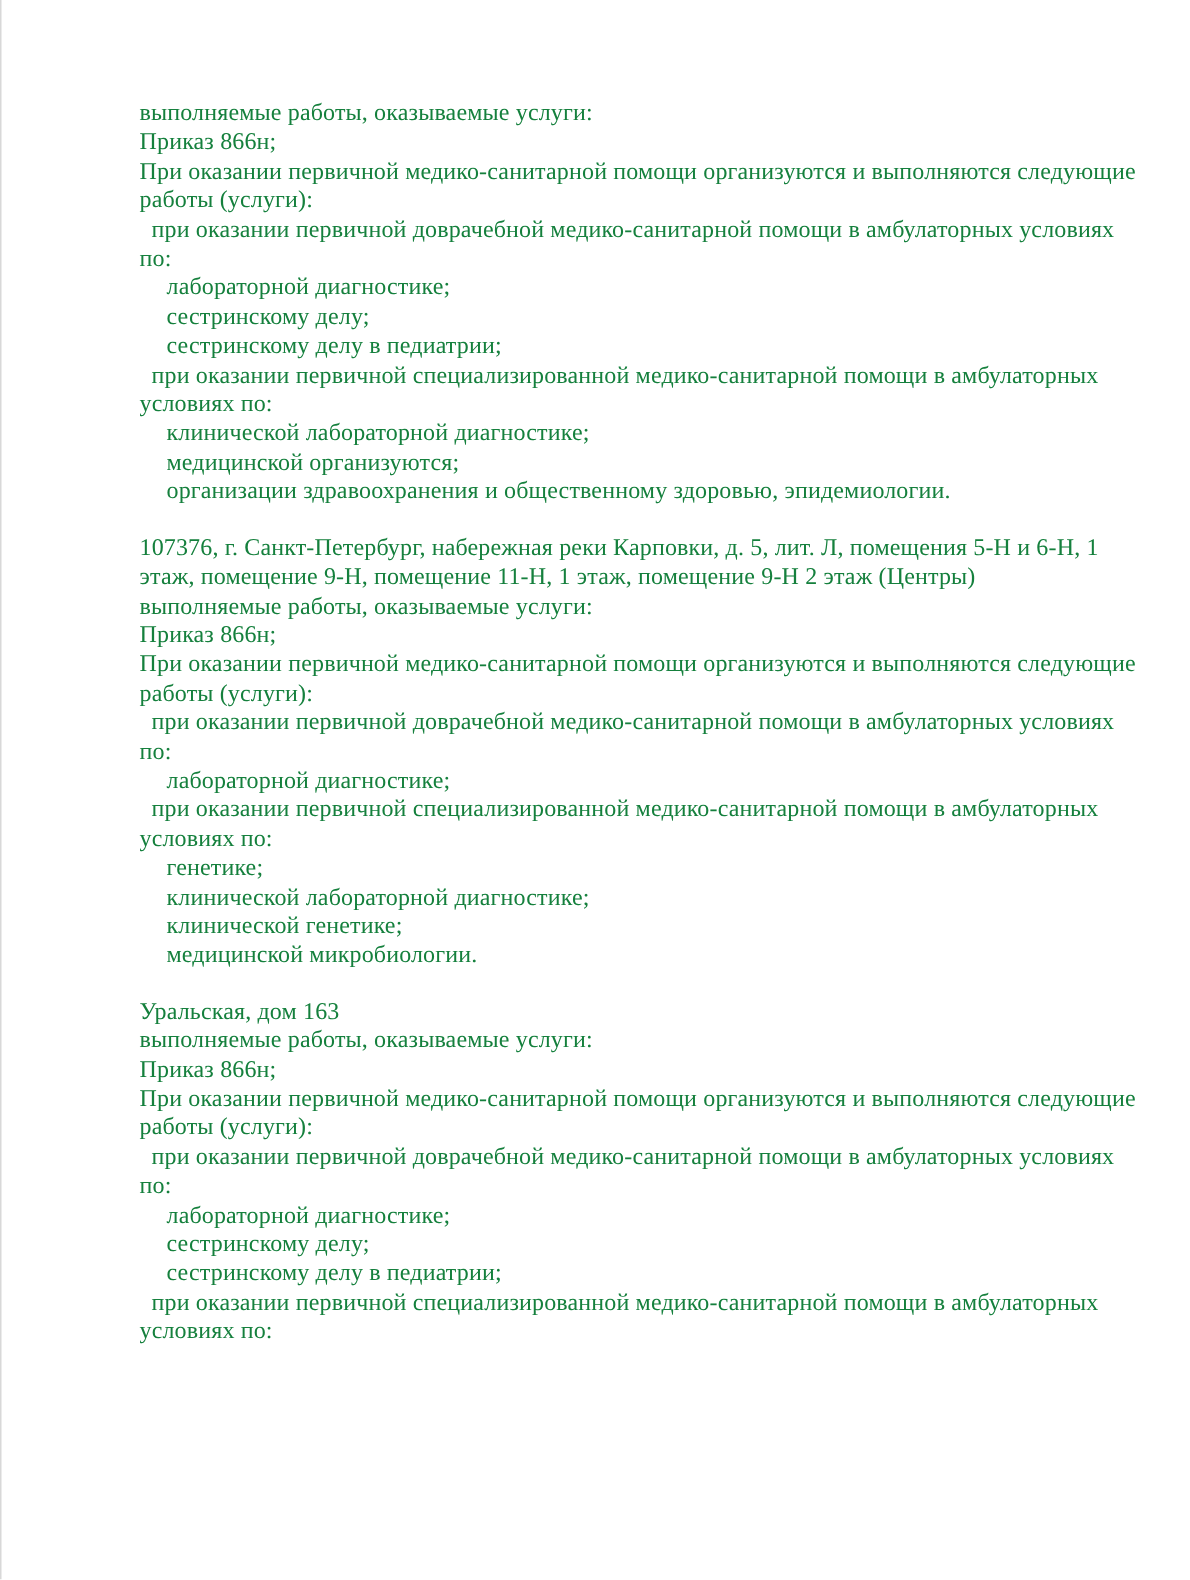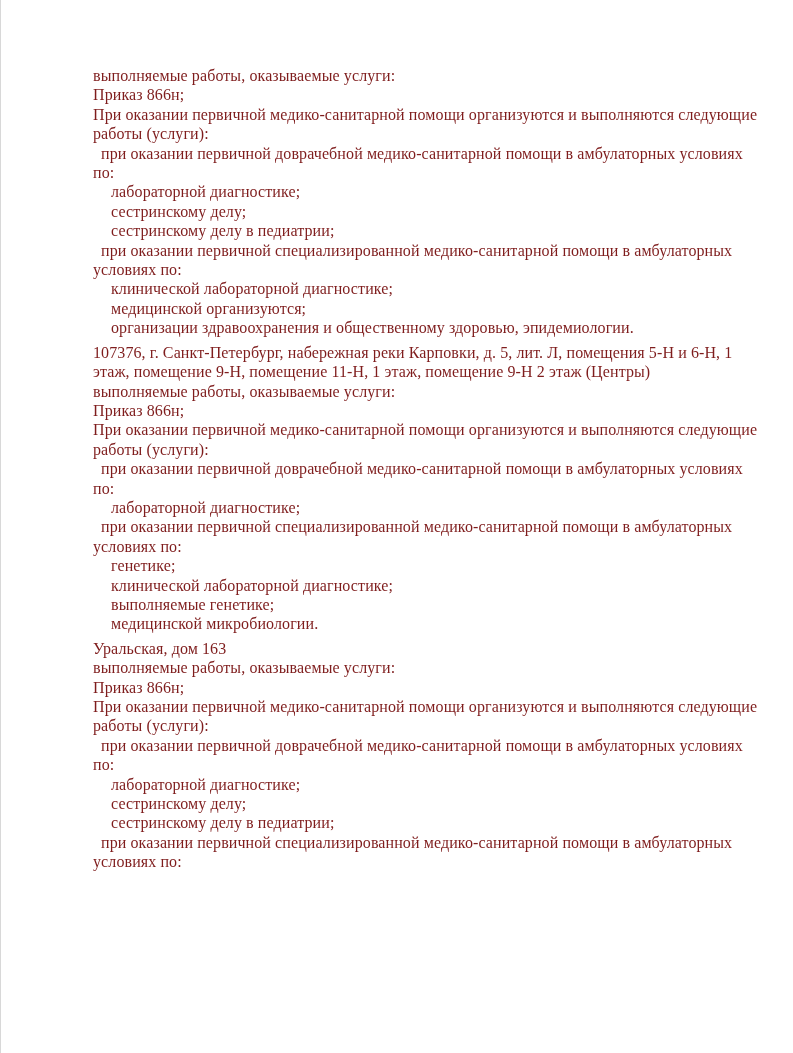--- a/index.html
+++ b/index.html
@@ -9,29 +9,29 @@
   }
   .page {
     position: relative;
     width: 793px;
     height: 1053px;
     box-sizing: border-box;
     background: #ffffff;
     border-left: 1px solid #d8d8d8;
     overflow: hidden;
     font-family: "Liberation Serif", "DejaVu Serif", serif;
-    color: #7f1d1d;
+    color: #15803d;
   }
   .content {
     padding: 66px 40px 0 92px;
     font-size: 16px;
     line-height: 19.4px;
   }
   .section + .section {
-    margin-top: 5px;
+    margin-top: 18px;
   }
   .line {
     white-space: pre;
     letter-spacing: 0.1px;
   }
   .indent-0 { padding-left: 0; }
   .indent-1 { padding-left: 8px; }
   .indent-2 { padding-left: 18px; }
 </style>
 </head>
@@ -62,21 +62,21 @@
         <div class="line indent-0">Приказ 866н;</div>
         <div class="line indent-0">При оказании первичной медико-санитарной помощи организуются и выполняются следующие</div>
         <div class="line indent-0">работы (услуги):</div>
         <div class="line indent-1">при оказании первичной доврачебной медико-санитарной помощи в амбулаторных условиях</div>
         <div class="line indent-0">по:</div>
         <div class="line indent-2">лабораторной диагностике;</div>
         <div class="line indent-1">при оказании первичной специализированной медико-санитарной помощи в амбулаторных</div>
         <div class="line indent-0">условиях по:</div>
         <div class="line indent-2">генетике;</div>
         <div class="line indent-2">клинической лабораторной диагностике;</div>
-        <div class="line indent-2">выполняемые генетике;</div>
+        <div class="line indent-2">клинической генетике;</div>
         <div class="line indent-2">медицинской микробиологии.</div>
       </div>
       <div class="section">
         <div class="line indent-0">Уральская, дом 163</div>
         <div class="line indent-0">выполняемые работы, оказываемые услуги:</div>
         <div class="line indent-0">Приказ 866н;</div>
         <div class="line indent-0">При оказании первичной медико-санитарной помощи организуются и выполняются следующие</div>
         <div class="line indent-0">работы (услуги):</div>
         <div class="line indent-1">при оказании первичной доврачебной медико-санитарной помощи в амбулаторных условиях</div>
         <div class="line indent-0">по:</div>

